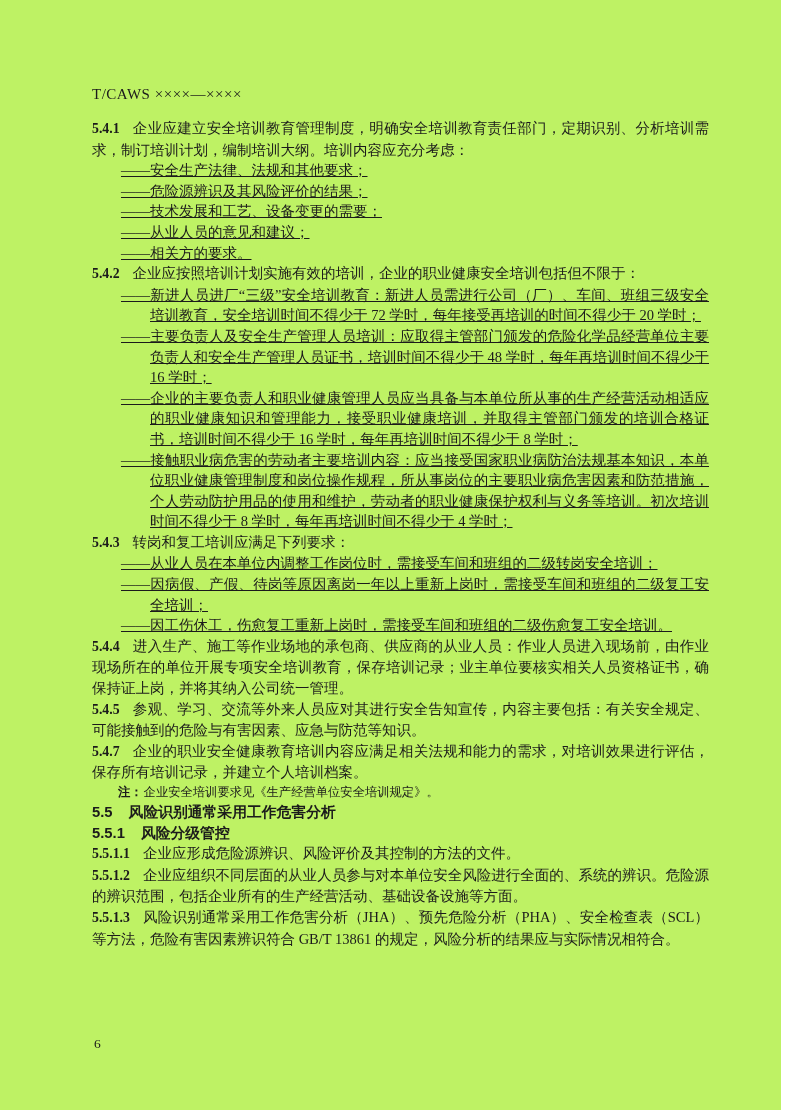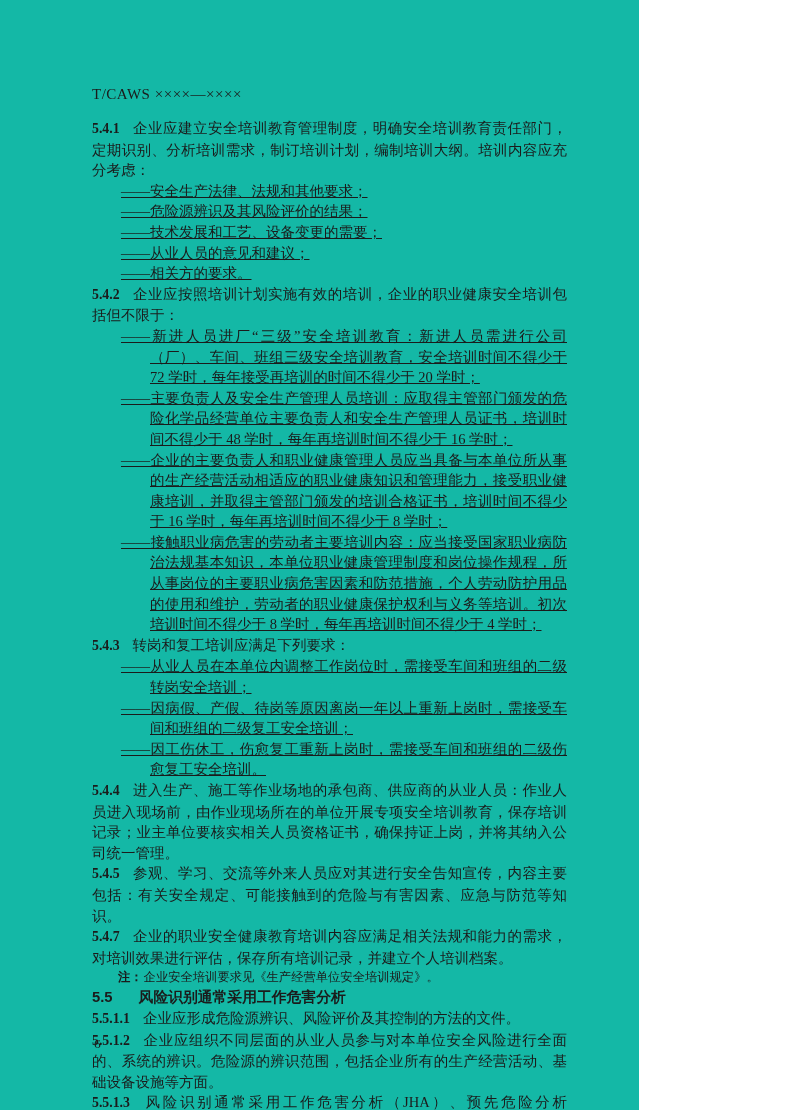--- a/index.html
+++ b/index.html
@@ -5,24 +5,24 @@
   html, body { margin: 0; padding: 0; }
   body {
     width: 785px; height: 1110px;
     background: #ffffff;
     font-family: "Liberation Serif", "DejaVu Serif", serif;
     color: #1b1b1b;
     overflow: hidden;
   }
   .page {
     position: relative;
-    width: 639px; height: 1110px;
+    width: 781px; height: 1110px;
     box-sizing: border-box;
     padding: 86px 72px 0 92px;
-    background: #14b8a6;
+    background: #bef264;
   }
   .doc-header {
     font-size: 15px;
     letter-spacing: 0.5px;
     margin-bottom: 15px;
     white-space: nowrap;
   }
   .doc-body {
     font-size: 14.5px;
     line-height: 20.6px;
@@ -53,21 +53,21 @@
     font-weight: bold;
     padding-right: 1px;
   }
   .heading {
     font-family: "Liberation Sans", "DejaVu Sans", sans-serif;
     font-weight: bold;
     font-size: 14.8px;
     margin: 10px 0;
     text-align: left;
   }
-  .heading .num { padding-right: 26px; }
+  .heading .num { padding-right: 16px; }
   .page-number {
     position: absolute;
     left: 94px; top: 1036px;
     font-size: 13.5px;
   }
 </style>
 </head>
 <body>
 
 <div class="page">
@@ -87,19 +87,20 @@
       <p class="dash-item">——接触职业病危害的劳动者主要培训内容：应当接受国家职业病防治法规基本知识，本单位职业健康管理制度和岗位操作规程，所从事岗位的主要职业病危害因素和防范措施，个人劳动防护用品的使用和维护，劳动者的职业健康保护权利与义务等培训。初次培训时间不得少于 8 学时，每年再培训时间不得少于 4 学时；</p>
       <p class="clause"><span class="num">5.4.3</span><span class="txt">转岗和复工培训应满足下列要求：</span></p>
       <p class="dash-item">——从业人员在本单位内调整工作岗位时，需接受车间和班组的二级转岗安全培训；</p>
       <p class="dash-item">——因病假、产假、待岗等原因离岗一年以上重新上岗时，需接受车间和班组的二级复工安全培训；</p>
       <p class="dash-item">——因工伤休工，伤愈复工重新上岗时，需接受车间和班组的二级伤愈复工安全培训。</p>
       <p class="clause"><span class="num">5.4.4</span><span class="txt">进入生产、施工等作业场地的承包商、供应商的从业人员：作业人员进入现场前，由作业现场所在的单位开展专项安全培训教育，保存培训记录；业主单位要核实相关人员资格证书，确保持证上岗，并将其纳入公司统一管理。</span></p>
       <p class="clause"><span class="num">5.4.5</span><span class="txt">参观、学习、交流等外来人员应对其进行安全告知宣传，内容主要包括：有关安全规定、可能接触到的危险与有害因素、应急与防范等知识。</span></p>
       <p class="clause"><span class="num">5.4.7</span><span class="txt">企业的职业安全健康教育培训内容应满足相关法规和能力的需求，对培训效果进行评估，保存所有培训记录，并建立个人培训档案。</span></p>
       <p class="note"><span class="note-label">注：</span><span class="note-text">企业安全培训要求见《生产经营单位安全培训规定》。</span></p>
       <p class="heading"><span class="num">5.5</span><span class="txt">风险识别通常采用工作危害分析</span></p>
+      <p class="heading"><span class="num">5.5.1</span><span class="txt">风险分级管控</span></p>
       <p class="clause"><span class="num">5.5.1.1</span><span class="txt">企业应形成危险源辨识、风险评价及其控制的方法的文件。</span></p>
       <p class="clause"><span class="num">5.5.1.2</span><span class="txt">企业应组织不同层面的从业人员参与对本单位安全风险进行全面的、系统的辨识。危险源的辨识范围，包括企业所有的生产经营活动、基础设备设施等方面。</span></p>
       <p class="clause"><span class="num">5.5.1.3</span><span class="txt">风险识别通常采用工作危害分析（JHA）、预先危险分析（PHA）、安全检查表（SCL）等方法，危险有害因素辨识符合 GB/T 13861 的规定，风险分析的结果应与实际情况相符合。</span></p>
     </div>
 
   <div class="page-number">6</div>
 </div>
 
 </body></html>

